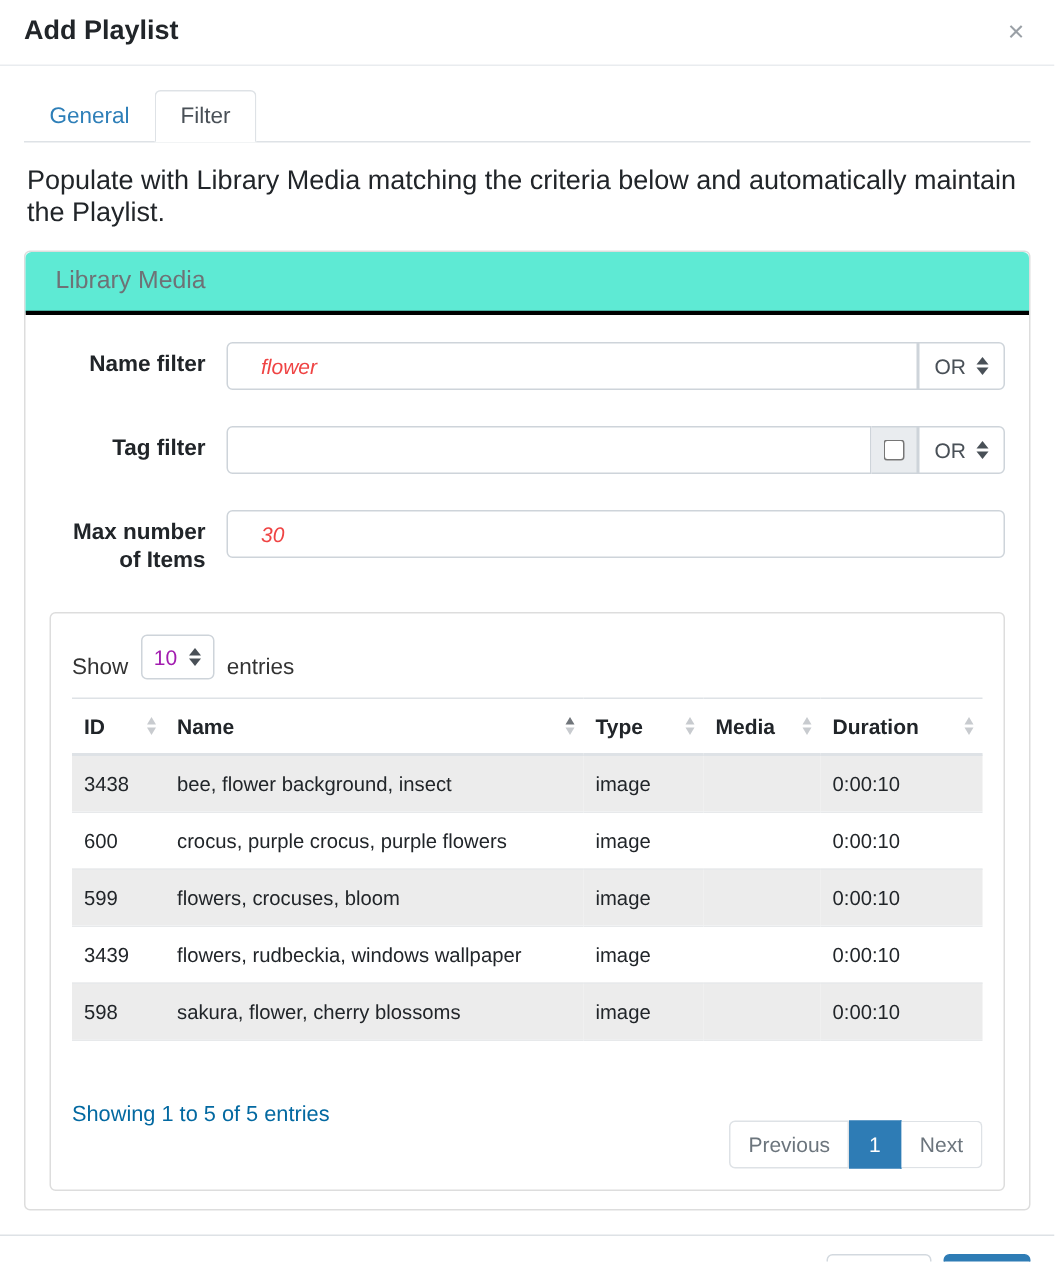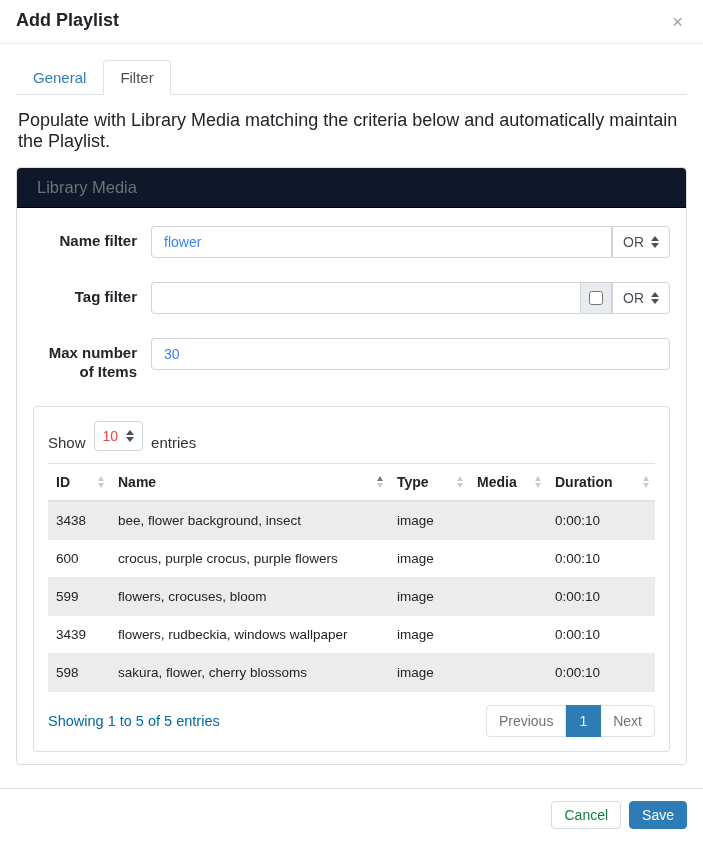--- a/index.html
+++ b/index.html
@@ -17,60 +17,60 @@
   
   .nav-tabs { display: flex; border-bottom: 1px solid #dee2e6; margin-top: 0; }
   .nav-tab { padding: 8px 16px; font-size: 15px; text-decoration: none; border: 1px solid transparent; border-top-left-radius: 4px; border-top-right-radius: 4px; margin-bottom: -1px; cursor: pointer; background: none; }
   .nav-tab.inactive { color: #2e7fb8; }
   .nav-tab.active { color: #495057; background: #fff; border-color: #dee2e6 #dee2e6 #fff; }
 
   .tab-desc { margin: 15px 2px 15px 2px; font-size: 18px; color: #212529; }
 
   
   .card { border: 1px solid #ddd; border-radius: 4px; background: #fff; }
-  .card-header { background: #0f172a; border-bottom: 1px solid #000000; padding: 10px 20px; font-size: 16.5px; color: #6e7276; border-top-left-radius: 4px; border-top-right-radius: 4px; }
+  .card-header { background: #5eead4; border-bottom: 3px solid #000000; padding: 10px 20px; font-size: 16.5px; color: #6e7276; border-top-left-radius: 4px; border-top-right-radius: 4px; }
   .card-body { padding: 18px 16px 12px 16px; }
 
   
   .form-group { display: flex; margin-bottom: 24px; }
   .form-label-col { width: 118px; flex: 0 0 118px; text-align: right; padding-right: 14px; padding-top: 6px; font-weight: bold; font-size: 15px; color: #212529; line-height: 1.25; }
   .form-input-col { flex: 1; min-width: 0; padding-right: 0; }
   .input-group { display: flex; width: 100%; }
-  .form-control { flex: 1; min-width: 0; height: 32px; border: 1px solid #ced4da; border-radius: 4px; padding: 4px 12px; font-size: 14px; color: #3b82f6; font-family: "Liberation Sans", sans-serif; background: #fff; }
+  .form-control { flex: 1; min-width: 0; height: 32px; border: 1px solid #ced4da; border-radius: 4px; padding: 4px 22px; font-size: 14px; color: #ef4444; font-family: "Liberation Sans", sans-serif; background: #fff; font-style: italic; }
   .input-group .form-control { border-top-right-radius: 0; border-bottom-right-radius: 0; }
   .input-group-text { display: flex; align-items: center; justify-content: center; padding: 0 8px; background: #e9ecef; border: 1px solid #ced4da; border-left: none; }
   .input-group-text input[type=checkbox] { width: 14px; height: 14px; accent-color: #fff; }
   .select-box { display: flex; align-items: center; gap: 7px; height: 32px; border: 1px solid #ced4da; border-left: 1px solid #ced4da; border-radius: 0 4px 4px 0; background: #fff; padding: 0 10px; font-size: 14px; color: #495057; cursor: pointer; }
   .select-arrows { display: inline-flex; flex-direction: column; line-height: 4px; }
   .select-arrows .tri-up { width: 0; height: 0; border-left: 4px solid transparent; border-right: 4px solid transparent; border-bottom: 5px solid #495057; margin-bottom: 2px; }
   .select-arrows .tri-dn { width: 0; height: 0; border-left: 4px solid transparent; border-right: 4px solid transparent; border-top: 5px solid #495057; }
   .help-text { font-size: 13px; color: #6c757d; margin-top: 6px; }
 
   
   .table-wrap { border: 1px solid #ddd; border-radius: 4px; padding: 14px; margin-top: 2px; background: #fff; }
   .length-row { display: flex; align-items: flex-end; gap: 8px; font-size: 15px; color: #333; margin-bottom: 12px; }
-  .length-select { display: inline-flex; align-items: center; gap: 8px; border: 1px solid #ced4da; border-radius: 4px; height: 30px; padding: 12px 8px; font-size: 14px; color: #ef4444; cursor: pointer; background: #fff; }
+  .length-select { display: inline-flex; align-items: center; gap: 8px; border: 1px solid #ced4da; border-radius: 4px; height: 30px; padding: 12px 8px; font-size: 14px; color: #a21caf; cursor: pointer; background: #fff; }
 
   table.data { width: 100%; border-collapse: collapse; font-size: 13.5px; color: #212529; }
   table.data thead th { text-align: left; font-weight: bold; font-size: 14px; padding: 10px 8px; border-top: 1px solid #dee2e6; border-bottom: 2px solid #dee2e6; cursor: pointer; position: relative; }
   table.data thead th .sort { position: absolute; right: 6px; top: 50%; transform: translateY(-50%); display: inline-flex; flex-direction: column; }
   .sort .s-up { width: 0; height: 0; border-left: 3.5px solid transparent; border-right: 3.5px solid transparent; border-bottom: 5px solid #c8cbcf; margin-bottom: 2px; }
   .sort .s-dn { width: 0; height: 0; border-left: 3.5px solid transparent; border-right: 3.5px solid transparent; border-top: 5px solid #c8cbcf; }
   .sort.asc .s-up { border-bottom-color: #70757a; }
   table.data tbody td { padding: 11px 8px; border-bottom: 1px solid #e7e9eb; }
   table.data tbody tr:nth-child(odd) { background: #ececec; }
   table.data tbody tr:nth-child(even) { background: #fff; }
   .col-id { width: 62px; }
   .col-type { width: 80px; }
   .col-tags { width: 78px; }
   .col-dur { width: 108px; }
 
   .table-footer { display: flex; justify-content: space-between; align-items: center; margin-top: 13px; }
   .info-text { font-size: 14.5px; color: #0369a1; }
-  .pagination { display: flex; }
+  .pagination { display: flex; margin-top: 40px; }
   .page-btn { font-size: 14px; padding: 7px 12px; border: 1px solid #dee2e6; background: #fff; color: #6c757d; cursor: pointer; }
   .page-btn.prev { border-radius: 4px 0 0 4px; }
   .page-btn.next { border-radius: 0 4px 4px 0; border-left: none; }
   .page-btn.current { background: #2e7cb5; border-color: #2e7cb5; color: #fff; border-left: none; padding: 7px 13px; }
 
   
   .modal-footer { border-top: 1px solid #dee2e6; padding: 12px 16px; display: flex; justify-content: flex-end; gap: 8px; }
   .btn { font-size: 14px; border-radius: 4px; padding: 5px 12px; cursor: pointer; font-family: "Liberation Sans", sans-serif; }
   .btn-cancel { background: #fff; border: 1px solid #d3d9df; color: #15803d; }
   .btn-save { background: #2e7cb5; border: 1px solid #2e7cb5; color: #fff; }

